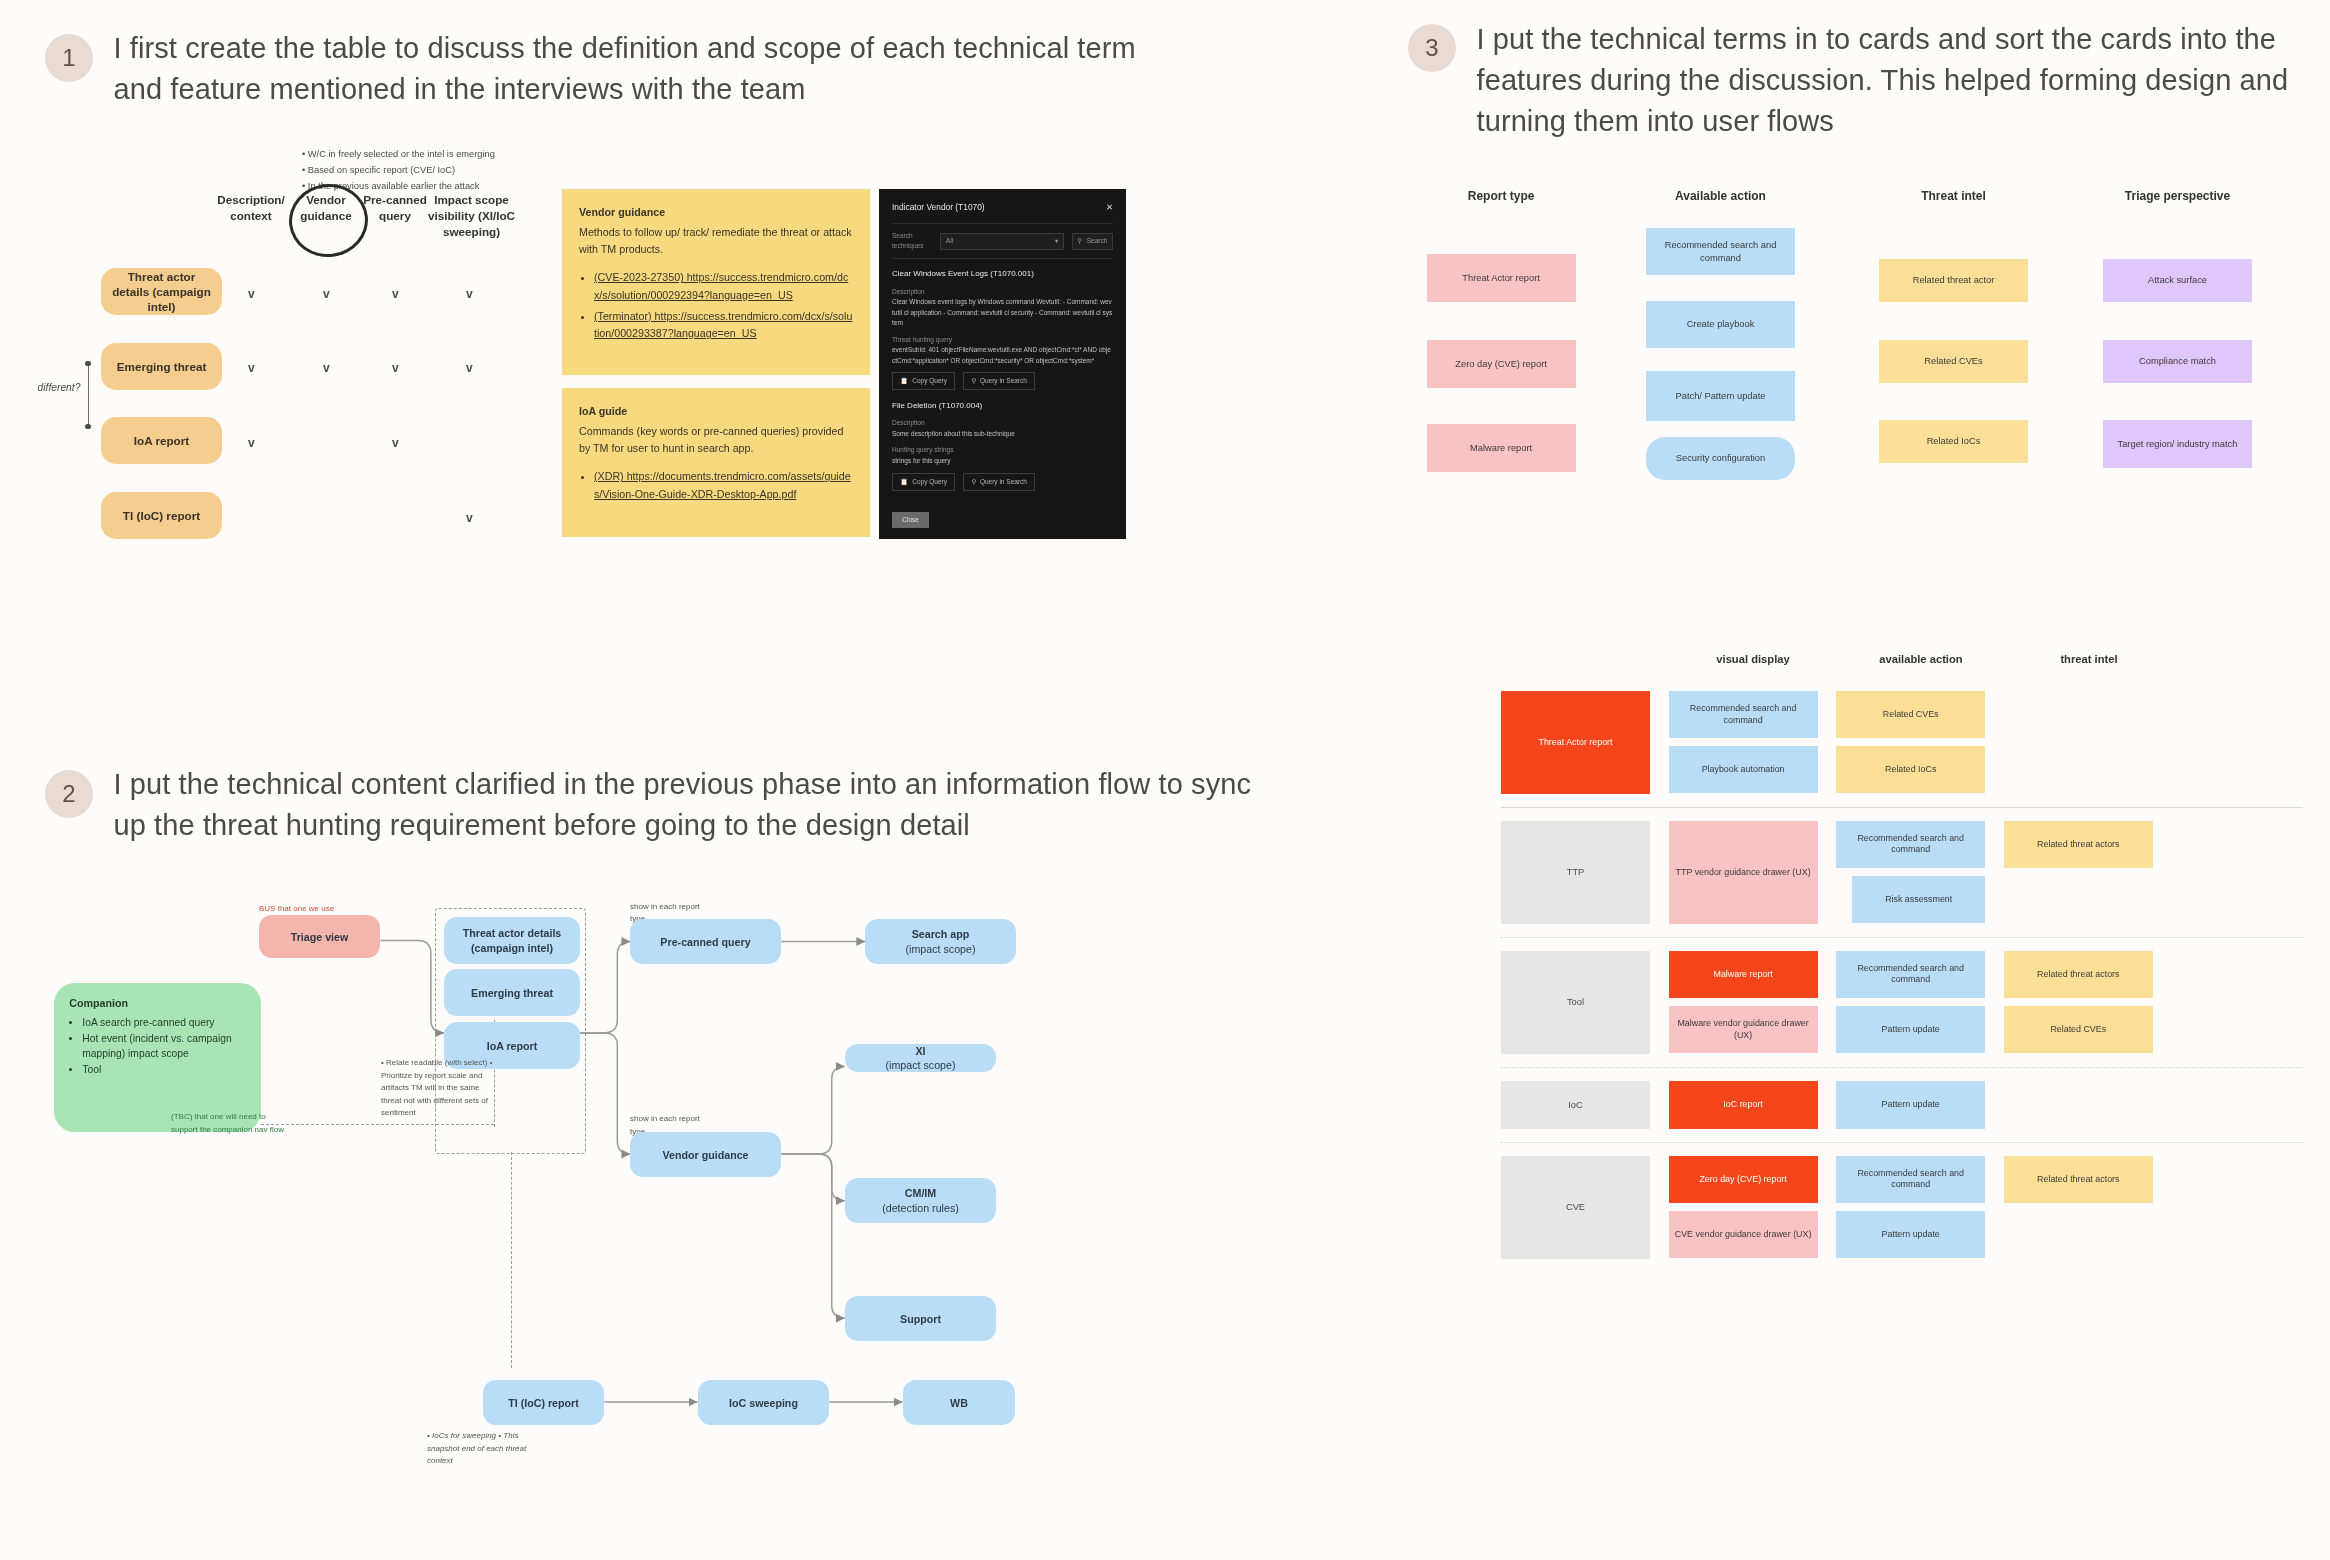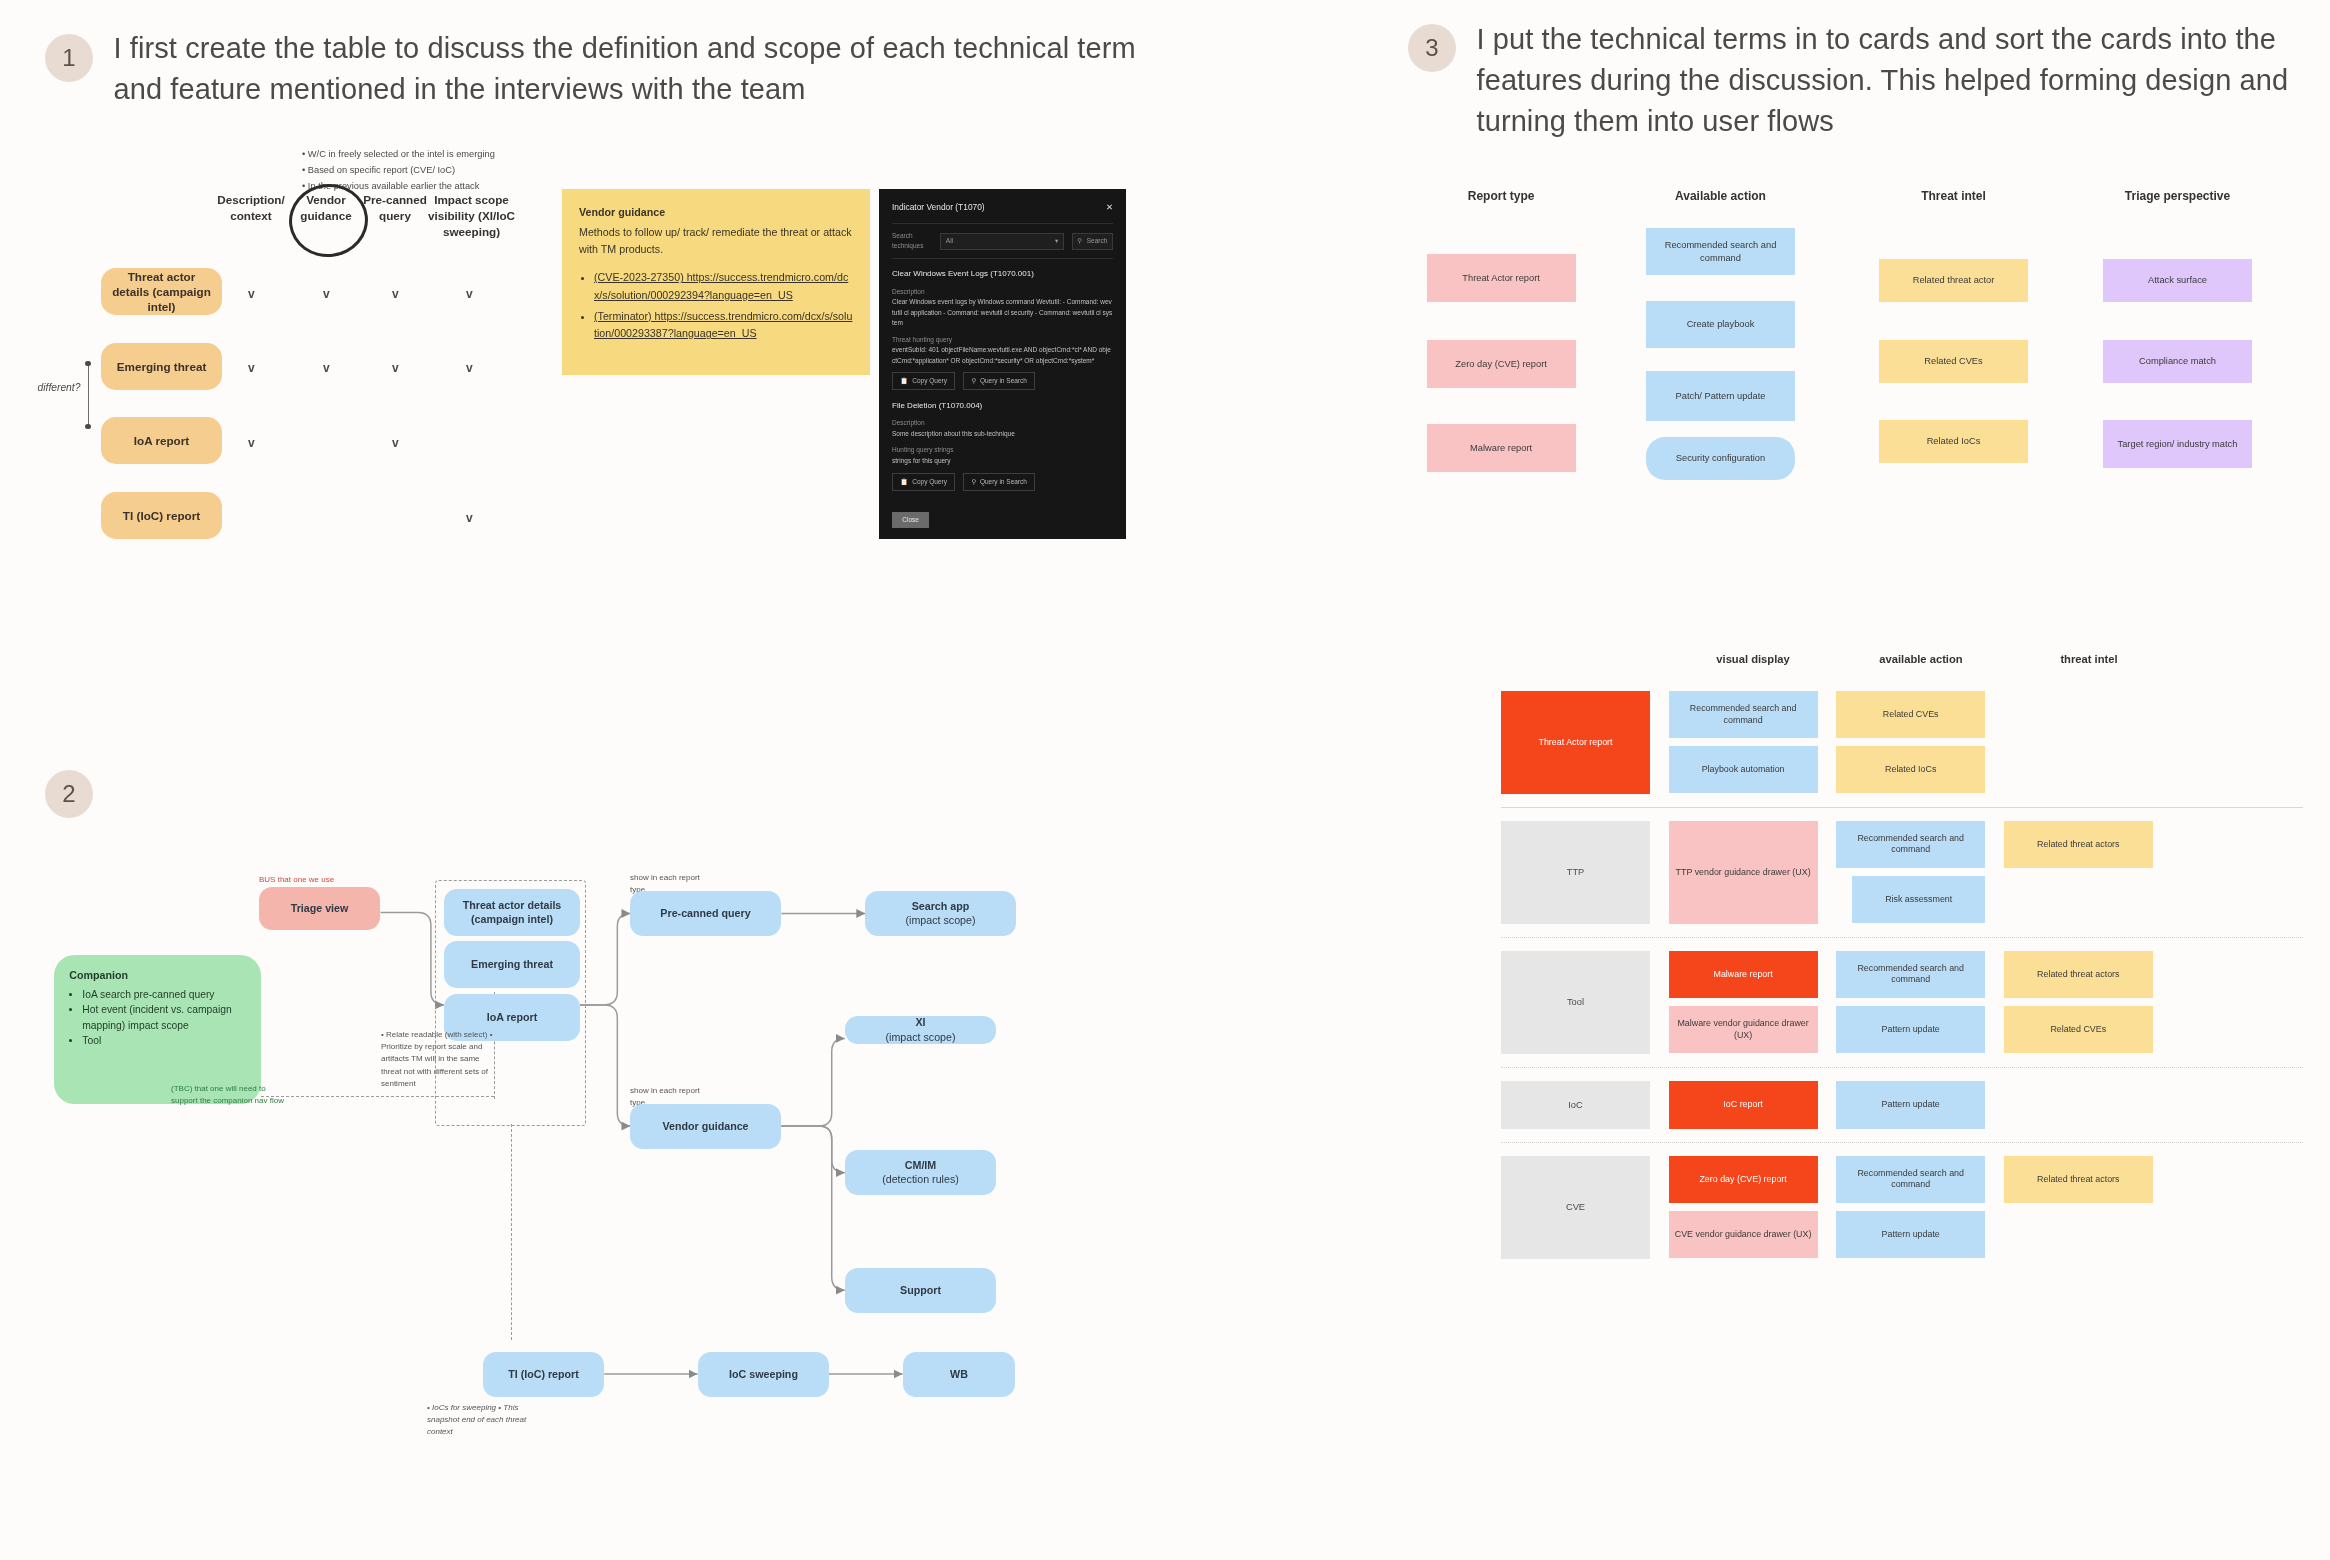--- a/index.html
+++ b/index.html
@@ -179,20 +179,27 @@
 
     <div class="sticky" style="left:517px;top:42px;width:308px;height:186px;">
       <span class="s-title">Vendor guidance</span>
       <span>Methods to follow up/ track/ remediate the threat or attack with TM products.</span>
       <ul>
         <li><a>(CVE-2023-27350) https://success.trendmicro.com/dcx/s/solution/000292394?language=en_US</a></li>
         <li><a>(Terminator) https://success.trendmicro.com/dcx/s/solution/000293387?language=en_US</a></li>
       </ul>
     </div>
 
+    <div class="sticky" style="left:517px;top:241px;width:308px;height:149px;">
+      <span class="s-title">IoA guide</span>
+      <span>Commands (key words or pre-canned queries) provided by TM for user to hunt in search app.</span>
+      <ul>
+        <li><a>(XDR) https://documents.trendmicro.com/assets/guides/Vision-One-Guide-XDR-Desktop-App.pdf</a></li>
+      </ul>
+    </div>
 
     <div class="dark-panel" style="left:834px;top:42px;width:247px;height:350px;">
       <div class="dp-title">
         <span>Indicator Vendor (T1070)</span>
         <span>✕</span>
       </div>
       <div class="dp-bar">
         <span class="dp-lbl">Search techniques</span>
         <span class="dp-select">
           <span>All</span>
@@ -241,20 +248,21 @@
       </div>
 
       <div class="dp-foot">Close</div>
     </div>
   </div>
 </div>
 
 <div id="sec2">
   <div class="step-head">
     <div class="step-num">2</div>
+    <div class="step-text" style="width:1156px">I put the technical content clarified in the previous phase into an information flow to sync up the threat hunting requirement before going to the design detail</div>
   </div>
 
   <div id="flow">
     <svg class="wires" viewBox="0 0 1400 620" preserveAspectRatio="none">
       <defs>
         <marker id="ar" markerWidth="7" markerHeight="7" refX="6" refY="3" orient="auto">
           <path d="M0,0 L6,3 L0,6 z" fill="#8a8a8a"></path>
         </marker>
       </defs>
       <g fill="none" stroke="#9a9a9a" stroke-width="1.6">

